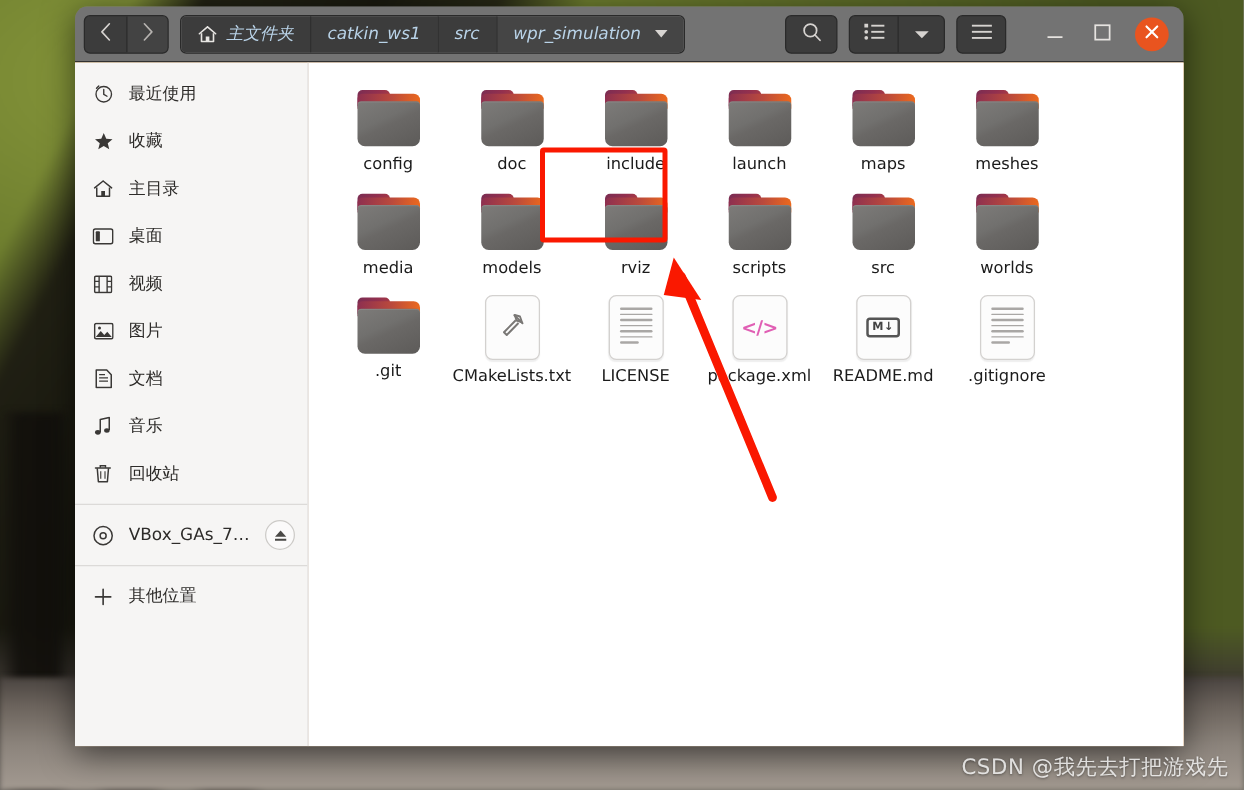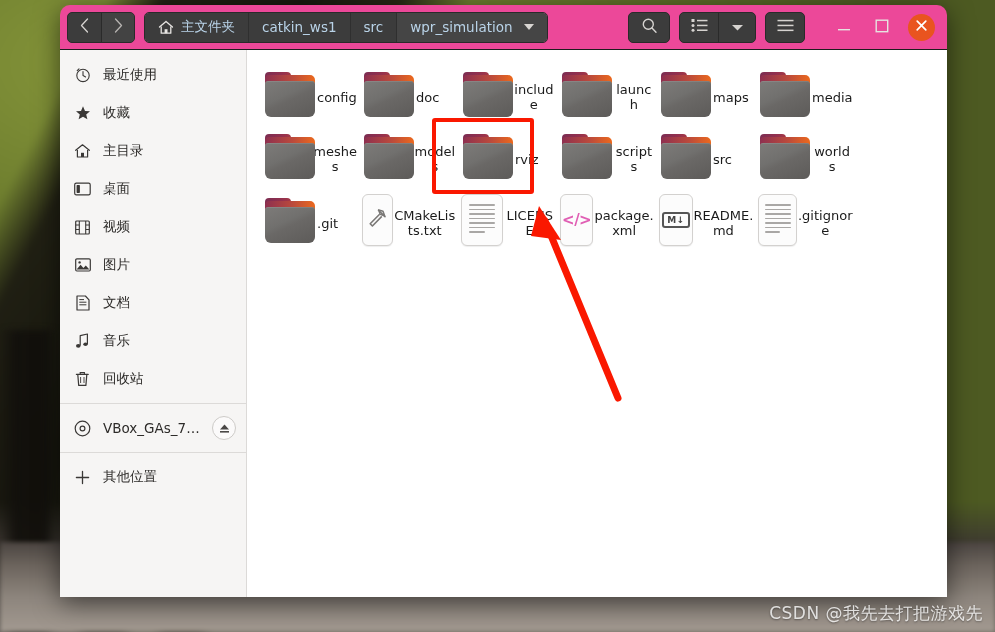--- a/index.html
+++ b/index.html
@@ -73,27 +73,28 @@
     border-radius: 10px 10px 0 0;
     overflow: hidden;
     box-shadow: 0 6px 26px rgba(0,0,0,0.55);
     display: flex;
     flex-direction: column;
   }
 
   
   #headerbar {
     height: 45px;
-    background: #ec4899;
+    background: #737373;
     border-bottom: 1px solid #1d1d1d;
     display: flex;
     align-items: center;
     padding: 0 7px;
     flex: 0 0 45px;
     gap: 0;
+    font-style: italic;
   }
 
   .hb-group {
     display: flex;
     background: #3c3c3c;
     border: 1px solid #2a2a2a;
     border-radius: 5px;
     overflow: hidden;
     height: 31px;
   }
@@ -215,21 +216,21 @@
   #grid {
     display: flex;
     flex-wrap: wrap;
     align-content: flex-start;
     gap: 0;
   }
   .file-cell {
     width: 99px;
     padding: 6px 2px 8px;
     display: flex;
-    flex-direction: row;
+    flex-direction: column;
     align-items: center;
     cursor: pointer;
     text-align: center;
   }
   .file-label {
     margin-top: 6px;
     font-size: 13px;
     color: #1b1b1b;
     line-height: 15px;
     max-width: 96px;
@@ -616,29 +617,29 @@
                 <div class="front"></div>
               </div>
             <div class="file-label">maps</div>
           </div>
           <div class="file-cell">
             <div class="ic-folder">
                 <div class="tab"></div>
                 <div class="back"></div>
                 <div class="front"></div>
               </div>
+            <div class="file-label">meshes</div>
+          </div>
+          <div class="file-cell">
+            <div class="ic-folder">
+                <div class="tab"></div>
+                <div class="back"></div>
+                <div class="front"></div>
+              </div>
             <div class="file-label">media</div>
-          </div>
-          <div class="file-cell">
-            <div class="ic-folder">
-                <div class="tab"></div>
-                <div class="back"></div>
-                <div class="front"></div>
-              </div>
-            <div class="file-label">meshes</div>
           </div>
 
           <div class="file-cell">
             <div class="ic-folder">
                 <div class="tab"></div>
                 <div class="back"></div>
                 <div class="front"></div>
               </div>
             <div class="file-label">models</div>
           </div>

